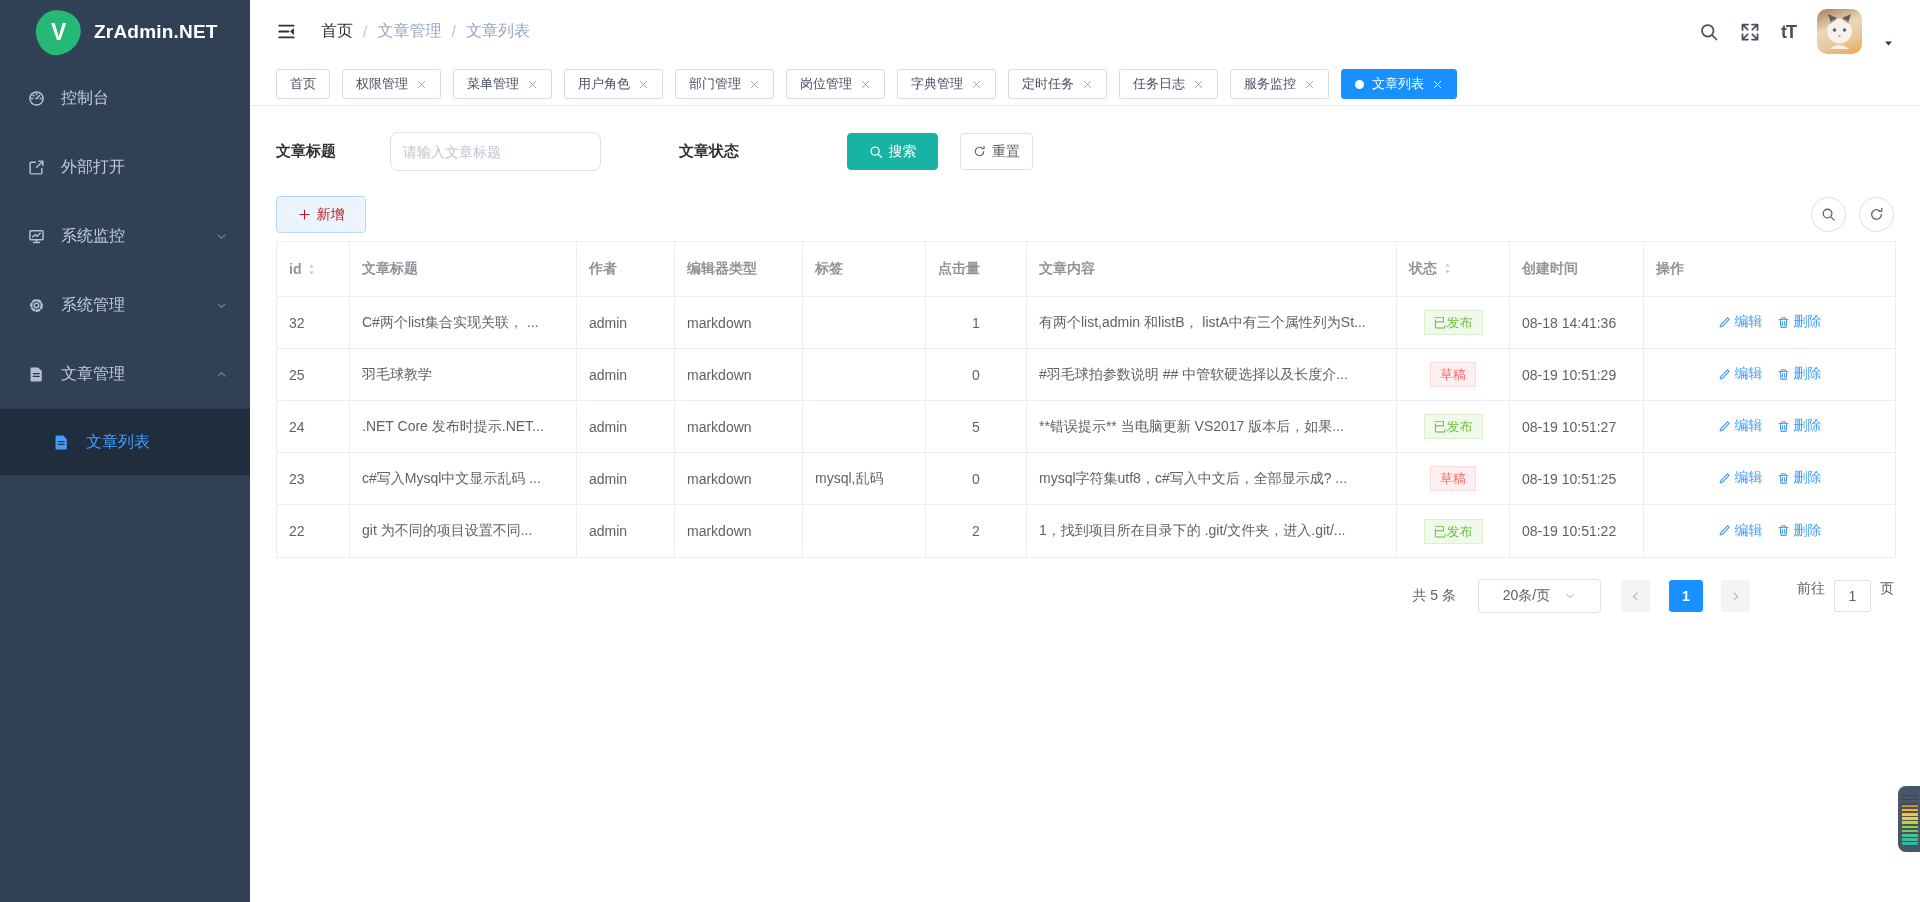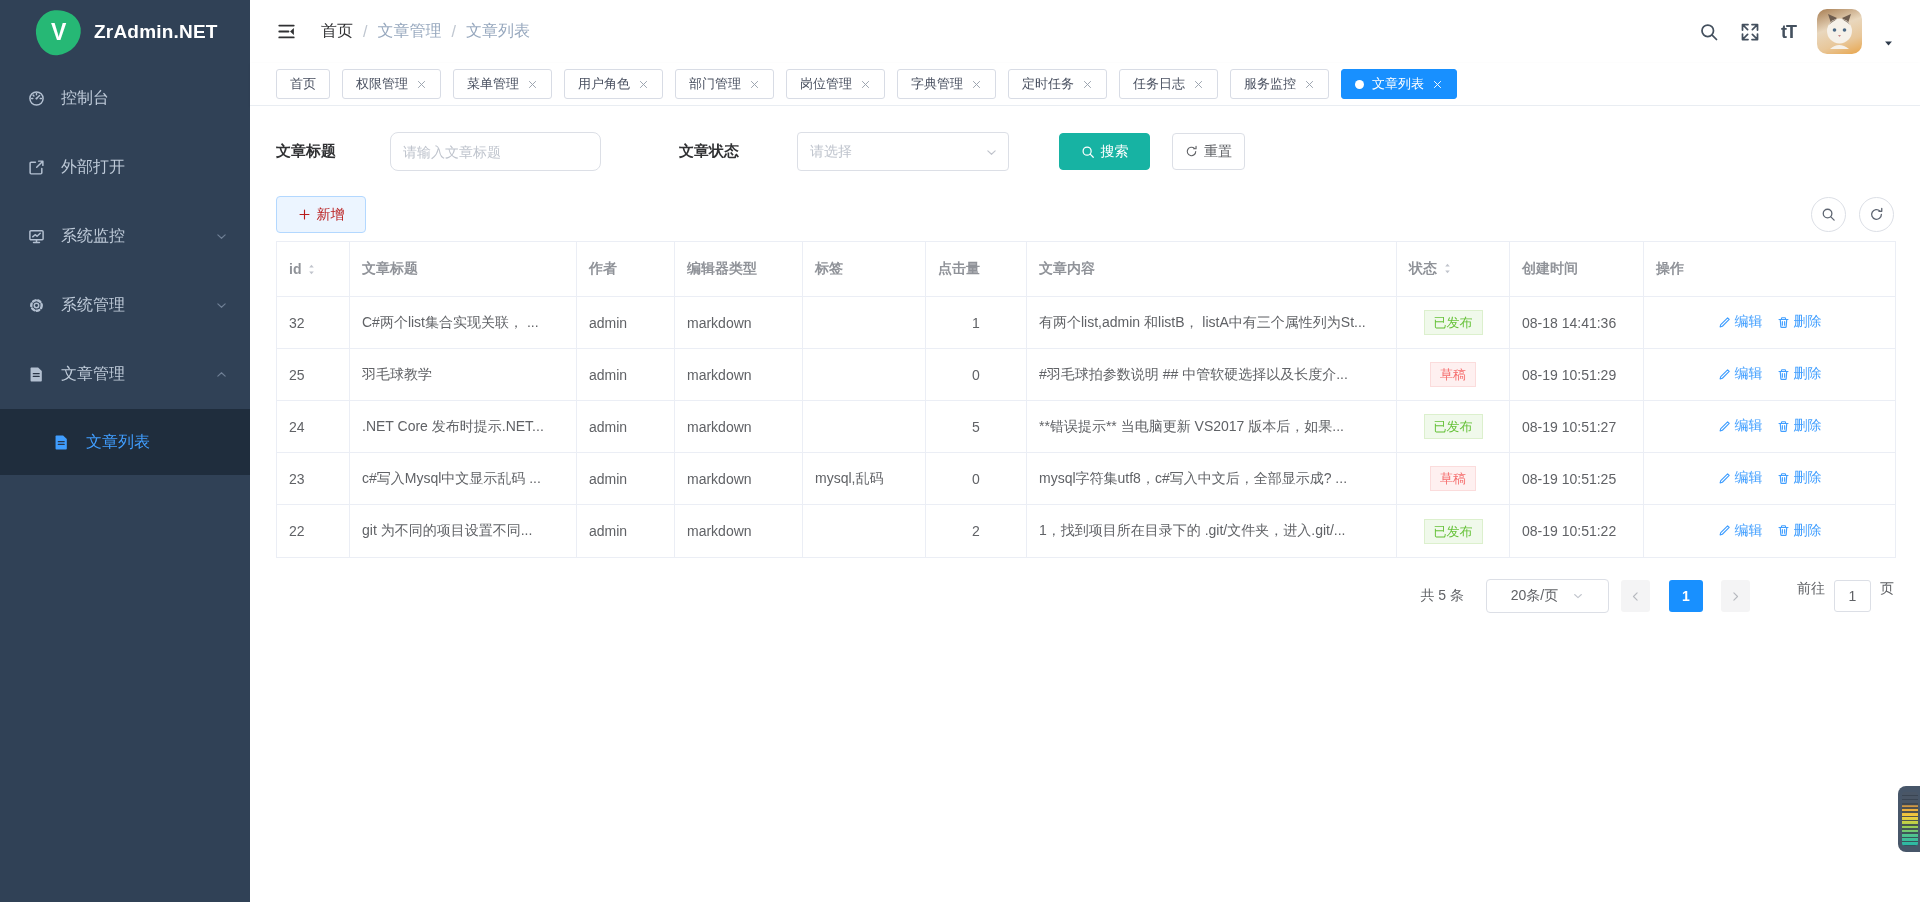--- a/index.html
+++ b/index.html
@@ -84,21 +84,21 @@
   .al-c{text-align:center}
   .sort-caret{width:11px;height:13px;color:#c0c4cc;margin-left:5px;vertical-align:-2px}
   .badge{display:inline-block;height:25px;line-height:23px;padding:0 9px;border-radius:0;font-size:13px}
   .badge.success{color:#67c23a;background:#f0f9eb;border:1px solid #dcf0cd}
   .badge.danger{color:#f56c6c;background:#fef0f0;border:1px solid #fbdcdc}
   .op-link{color:#409eff;text-decoration:none;display:inline-flex;align-items:center;gap:4px;cursor:pointer;margin:0 7px}
   .op-link [data-icon]{width:13px;height:13px}
 
   .pagination{margin-top:21px;display:flex;align-items:center;justify-content:flex-end;font-size:14px;color:#606266}
   .pg-total{margin-right:22px}
-  .pg-size{width:123px;height:34px;border:1px solid #dcdfe6;border-radius:4px;display:flex;align-items:center;justify-content:center;gap:14px;margin-right:12px;cursor:pointer;color:#606266}
+  .pg-size{width:123px;height:34px;border:1px solid #dcdfe6;border-radius:4px;display:flex;align-items:center;justify-content:center;gap:14px;margin-right:20px;cursor:pointer;color:#606266}
   .pg-size [data-icon]{width:12px;height:12px;color:#c0c4cc}
   .pg-btn{width:29px;height:32px;border-radius:3px;background:#f4f4f5;color:#b6b9bf;display:flex;align-items:center;justify-content:center;cursor:pointer}
   .pg-btn [data-icon]{width:13px;height:13px}
   .pg-prev{margin-right:19px}
   .pg-next{margin-left:18px;margin-right:47px}
   .pg-page{min-width:34px;height:32px;border-radius:3px;background:#1890ff;color:#fff;font-weight:bold;display:flex;align-items:center;justify-content:center;cursor:pointer}
   .pg-goto{display:flex;align-items:flex-start;gap:9px}
   .pg-input{width:37px;height:32px;border:1px solid #dcdfe6;border-radius:3px;text-align:center;font-size:14px;color:#606266;outline:none;font-family:inherit}
 
   .theme-widget{position:absolute;right:0;top:786px;width:22px;height:66px;border-radius:8px 0 0 8px;background:#475669;cursor:pointer;overflow:hidden}
@@ -330,28 +330,20 @@
         </span>
       </span>
     </div>
 
   <section class="content">
 
     <div class="filter-row">
       <span class="f-label l1">文章标题</span>
       <input class="f-input" placeholder="请输入文章标题" style="">
       <span class="f-label l2">文章状态</span>
-      <div class="f-select">
-        <span class="sel-text">请选择</span>
-        <span class="sel-arrow" data-icon="chevron-down-icon">
-            <svg viewBox="0 0 16 16">
-              <path d="M3.5 6L8 10.2 12.5 6"></path>
-            </svg>
-          </span>
-      </div>
       <button class="btn btn-search">
         <span data-icon="magnifier-icon">
             <svg viewBox="0 0 16 16">
               <circle cx="7" cy="7" r="4.6"></circle>
               <path d="M10.5 10.5L14 14"></path>
             </svg>
           </span>
         <span>搜索</span>
       </button>
       <button class="btn btn-reset">

